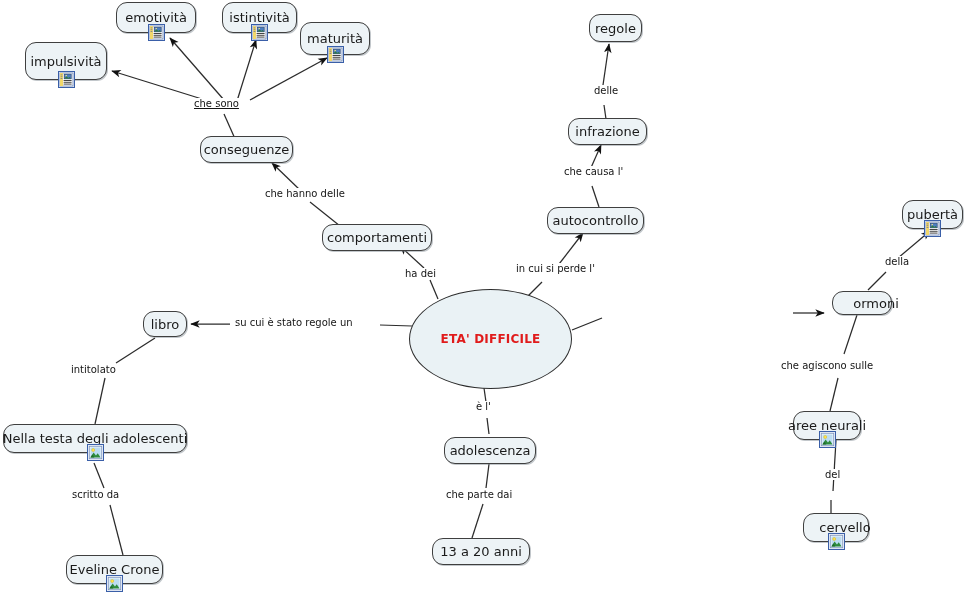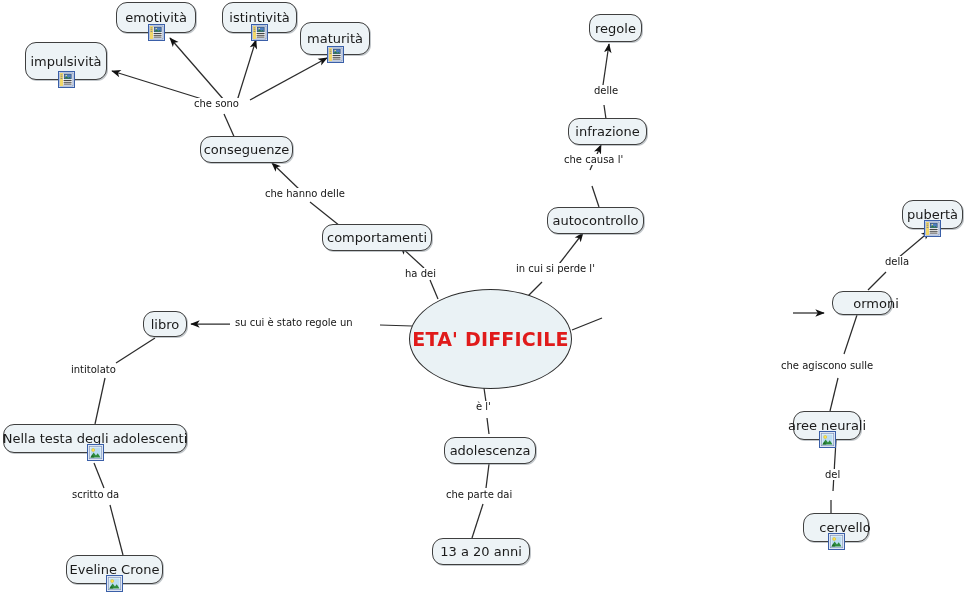--- a/index.html
+++ b/index.html
@@ -46,21 +46,21 @@
   }
   .node.ellipse {
     border-radius: 50%;
     background: #eaf2f5;
     border: 1.4px solid #2d2d2d;
     box-shadow: none;
   }
   .node.ellipse .node-label {
     color: #e01b1b;
     font-weight: bold;
-    font-size: 19px;
+    font-size: 12px;
     letter-spacing: 0.2px;
   }
   
   .res-icon {
     position: absolute;
     width: 17px;
     height: 17px;
     left: 50%;
     margin-left: -8.5px;
     bottom: -9px;
@@ -330,25 +330,25 @@
   </div>
 
   <div class="node" style="left:432px; top:538px; width:98px; height:27px;">
     <span class="node-label">13 a 20 anni</span>
   </div>
 
   <div class="node ellipse" style="left:409px; top:289px; width:163px; height:100px;">
     <span class="node-label">ETA' DIFFICILE</span>
   </div>
 
-  <div class="edge-label" style="left:193px; top:98px;">che sono</div>
+  <div class="edge-label" style="left:193px; top:98px;text-decoration:underline;">che sono</div>
   <div class="edge-label" style="left:264px; top:188px;">che hanno delle</div>
   <div class="edge-label" style="left:404px; top:268px;">ha dei</div>
   <div class="edge-label" style="left:593px; top:85px;">delle</div>
-  <div class="edge-label" style="left:563px; top:154px;">che causa l'</div>
+  <div class="edge-label" style="left:563px; top:166px;">che causa l'</div>
   <div class="edge-label" style="left:515px; top:263px;">in cui si perde l'</div>
   <div class="edge-label" style="left:884px; top:256px;">della</div>
   <div class="edge-label" style="left:780px; top:360px;">che agiscono sulle</div>
   <div class="edge-label" style="left:824px; top:469px;">del</div>
   <div class="edge-label" style="left:234px; top:317px;">su cui è stato regole un</div>
   <div class="edge-label" style="left:70px; top:364px;">intitolato</div>
   <div class="edge-label" style="left:71px; top:489px;">scritto da</div>
   <div class="edge-label" style="left:475px; top:401px;">è l'</div>
   <div class="edge-label" style="left:445px; top:489px;">che parte dai</div>
 

